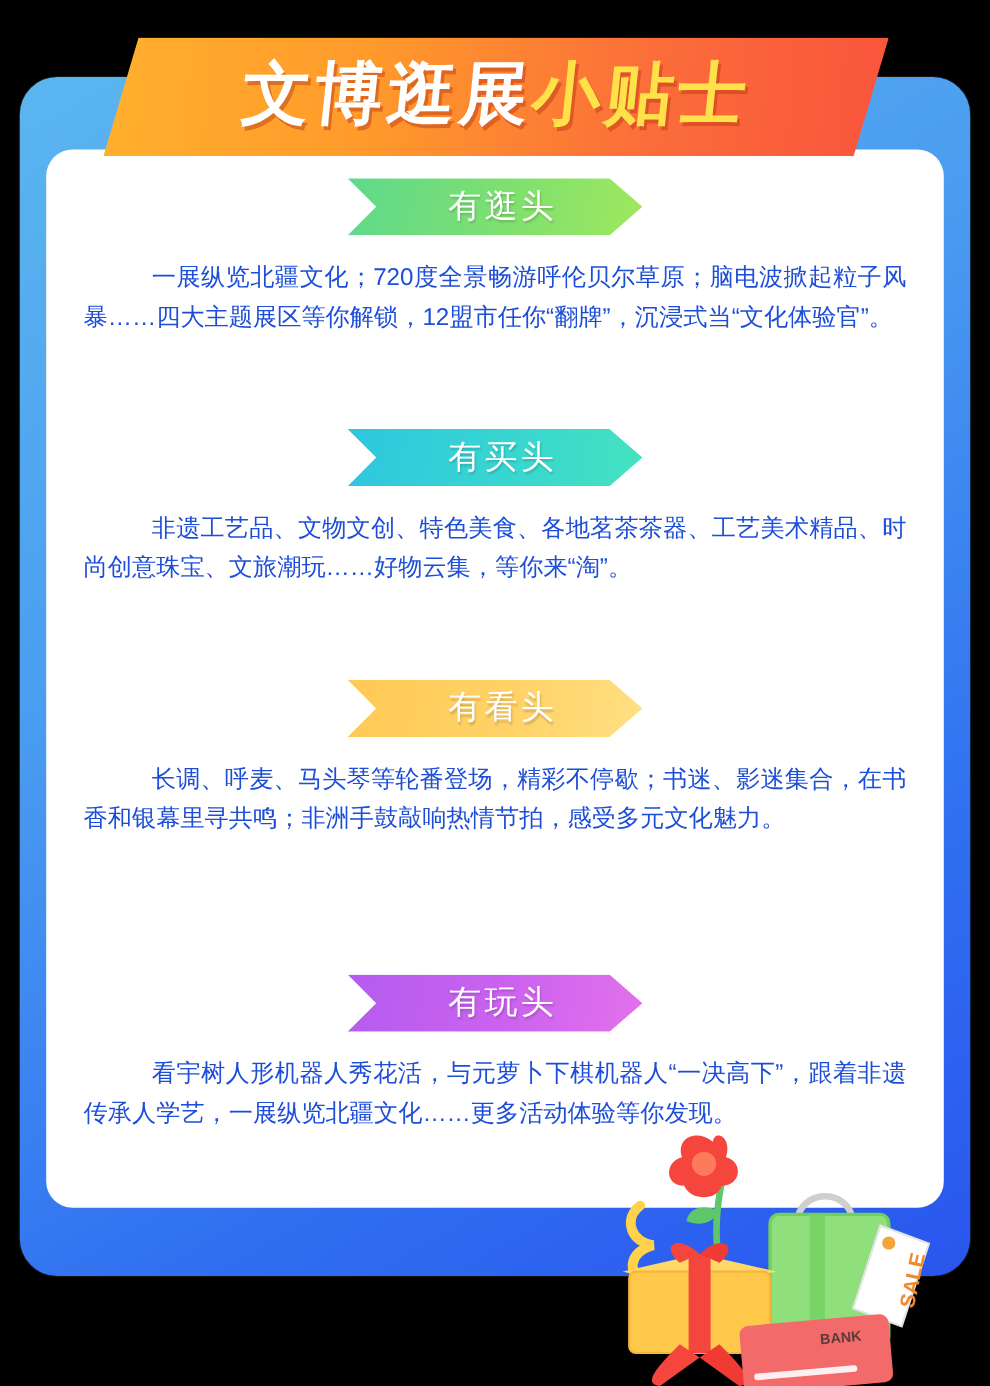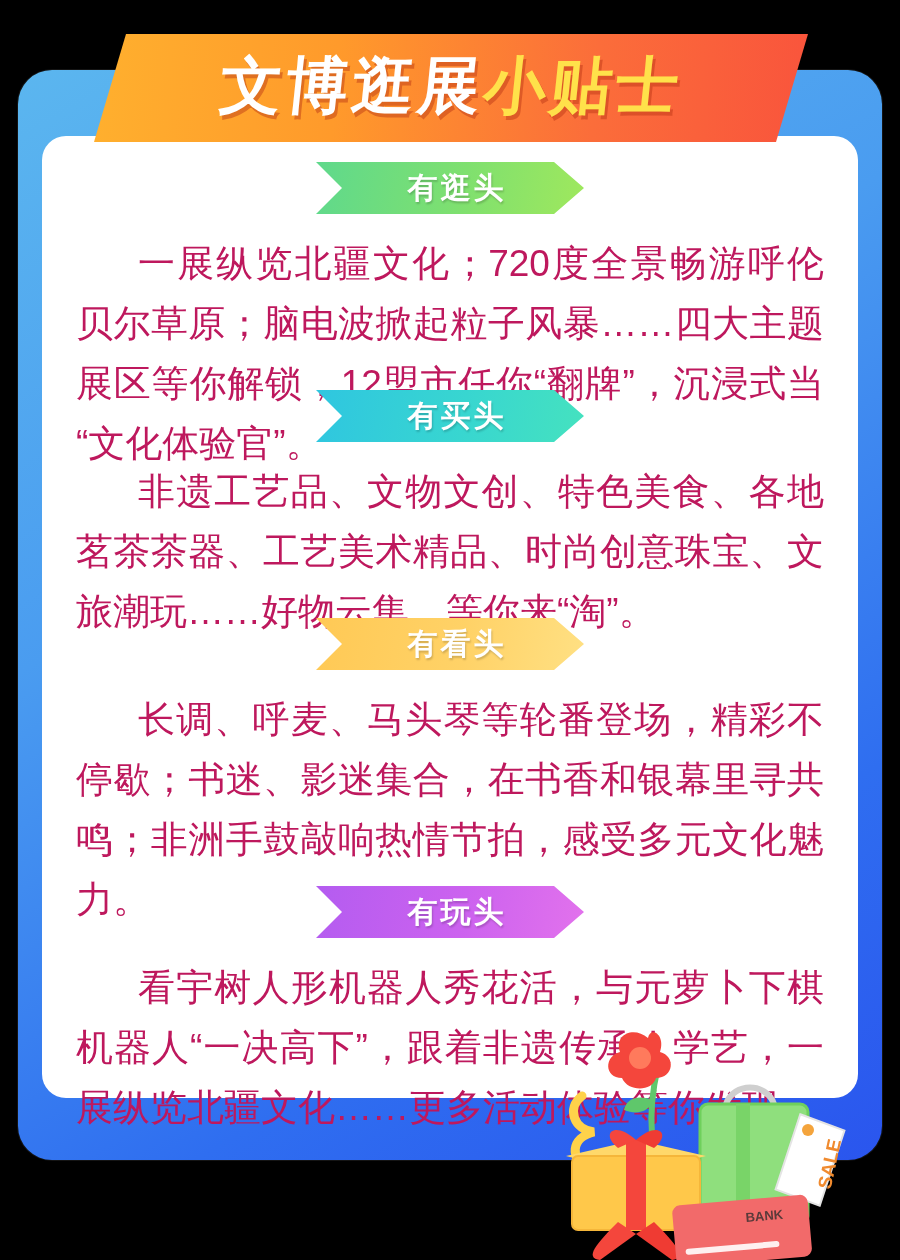--- a/index.html
+++ b/index.html
@@ -90,38 +90,38 @@
     position: relative;
     width: 268px;
     height: 52px;
     display: flex;
     align-items: center;
     justify-content: center;
     clip-path: polygon(0 0, 238px 0, 268px 26px, 238px 52px, 0 52px, 26px 26px);
   }
   .banner-label {
     font-size: 30px;
-    font-weight: bold;
+    font-weight: normal;
     color: #ffffff;
     letter-spacing: 3px;
     line-height: 1;
     text-shadow: 1px 2px 2px rgba(0,0,0,0.18);
     padding-left: 14px;
   }
   .g1 { background: linear-gradient(100deg, #5fd98c 0%, #7fe06f 55%, #9fe85d 100%); }
   .g2 { background: linear-gradient(100deg, #2fc6e0 0%, #38d6d0 55%, #45e2bf 100%); }
   .g3 { background: linear-gradient(100deg, #ffc955 0%, #ffd267 55%, #ffe083 100%); }
   .g4 { background: linear-gradient(100deg, #b45cf0 0%, #cc62ef 55%, #e272ec 100%); }
 
   
   .para {
     margin: 20px 34px 0 34px;
-    font-size: 37px;
+    font-size: 22px;
     line-height: 1.62;
-    color: #be185d;
+    color: #1d4ed8;
     text-indent: 62px;
     text-align: justify;
     letter-spacing: 0px;
   }
 
   
   .gift-art {
     position: absolute;
     left: 540px;
     top: 1008px;

